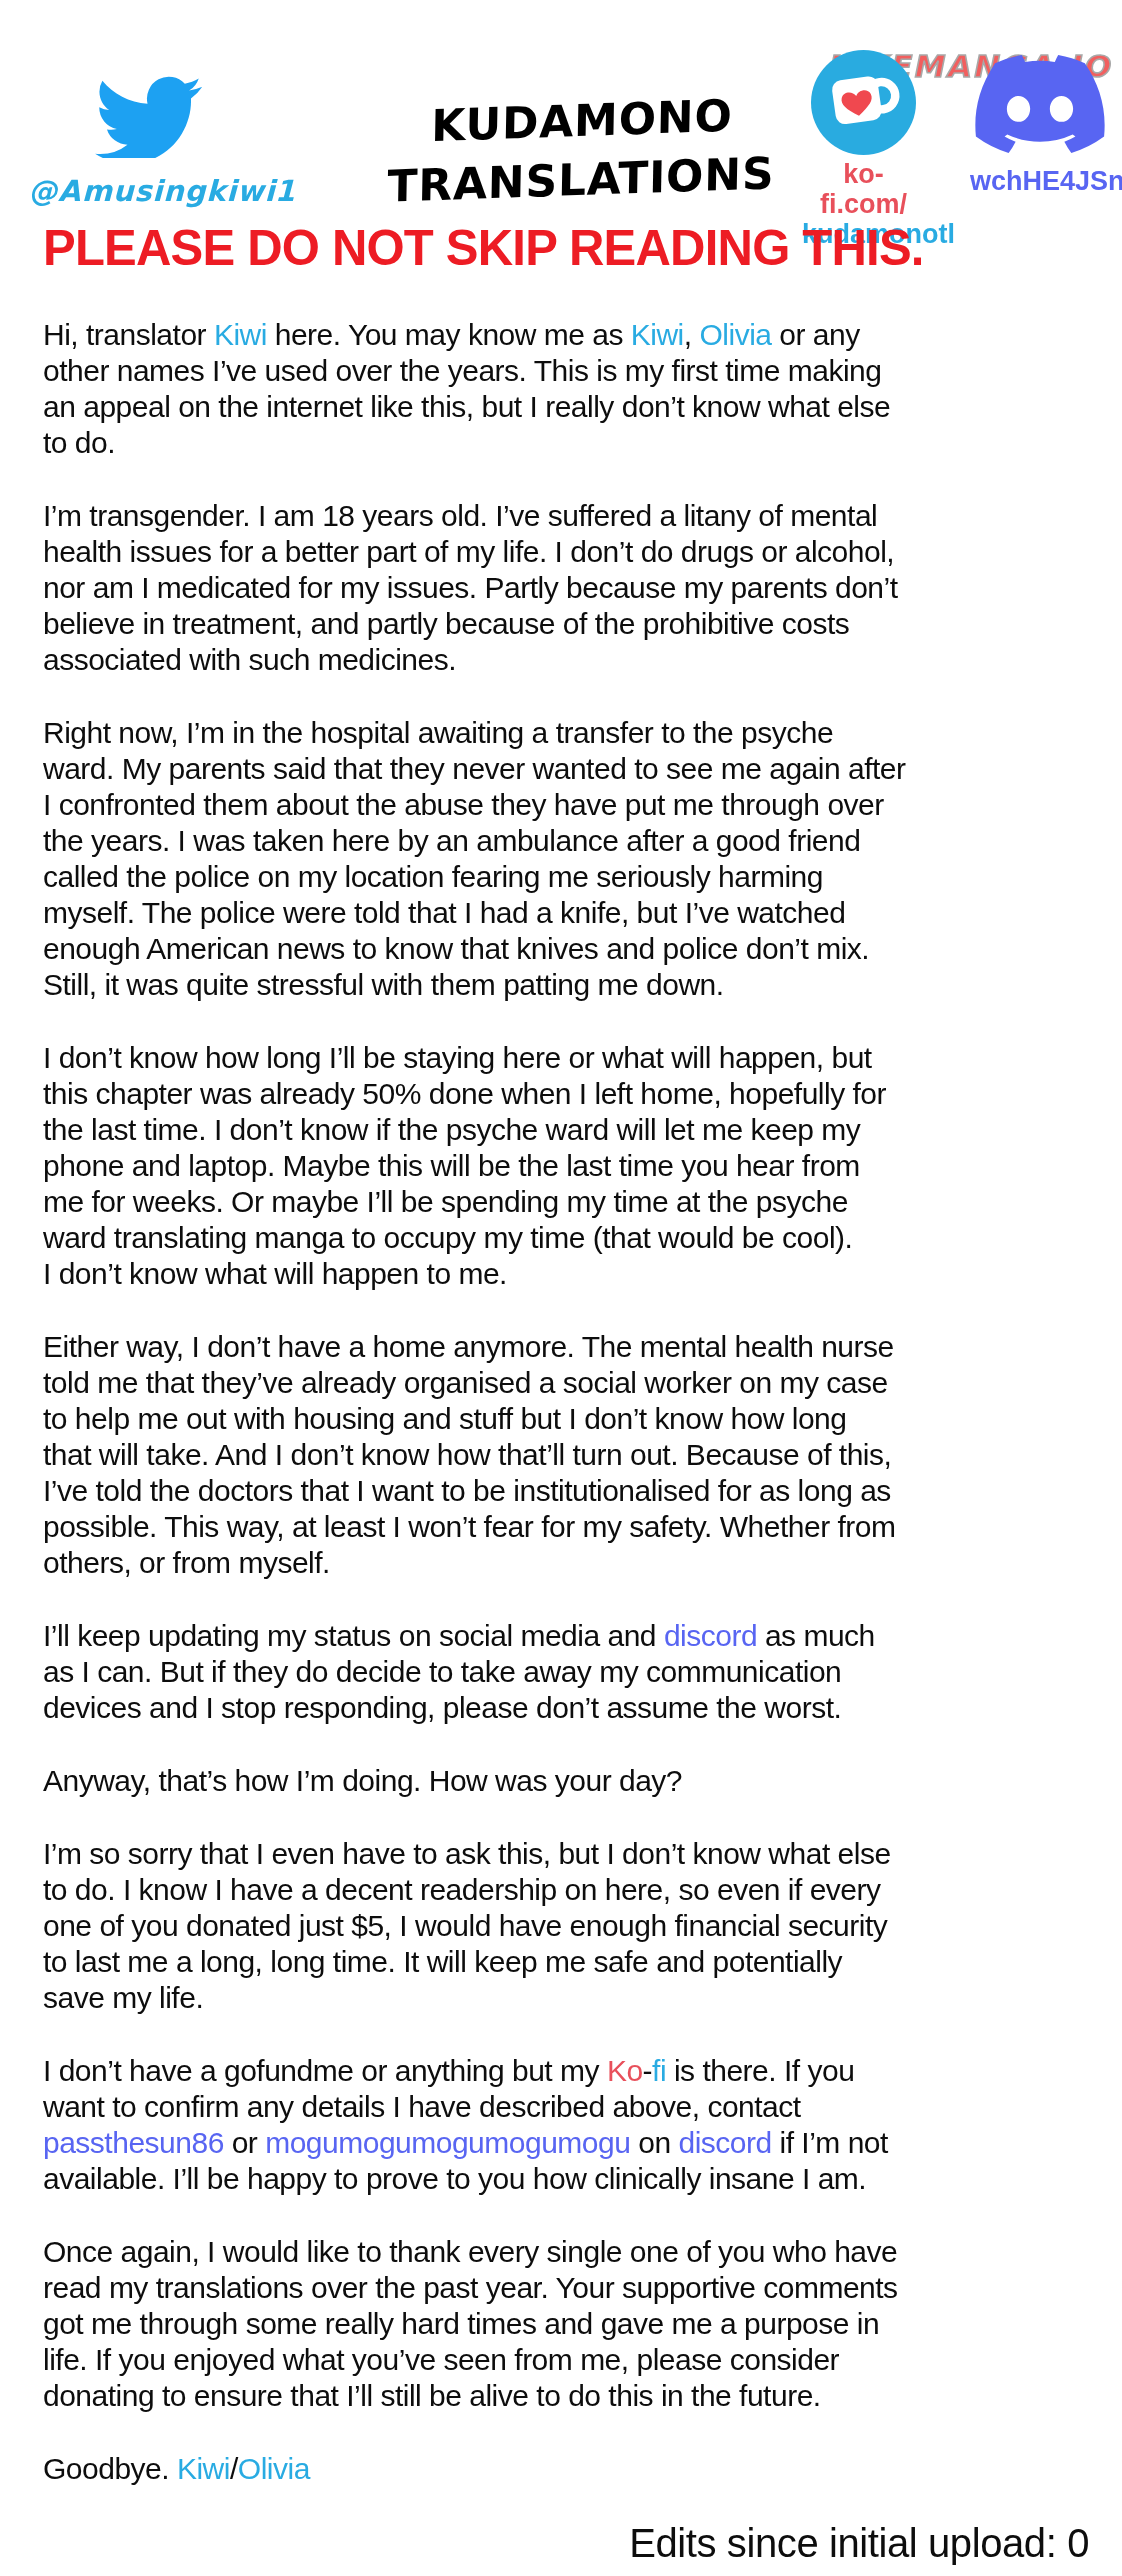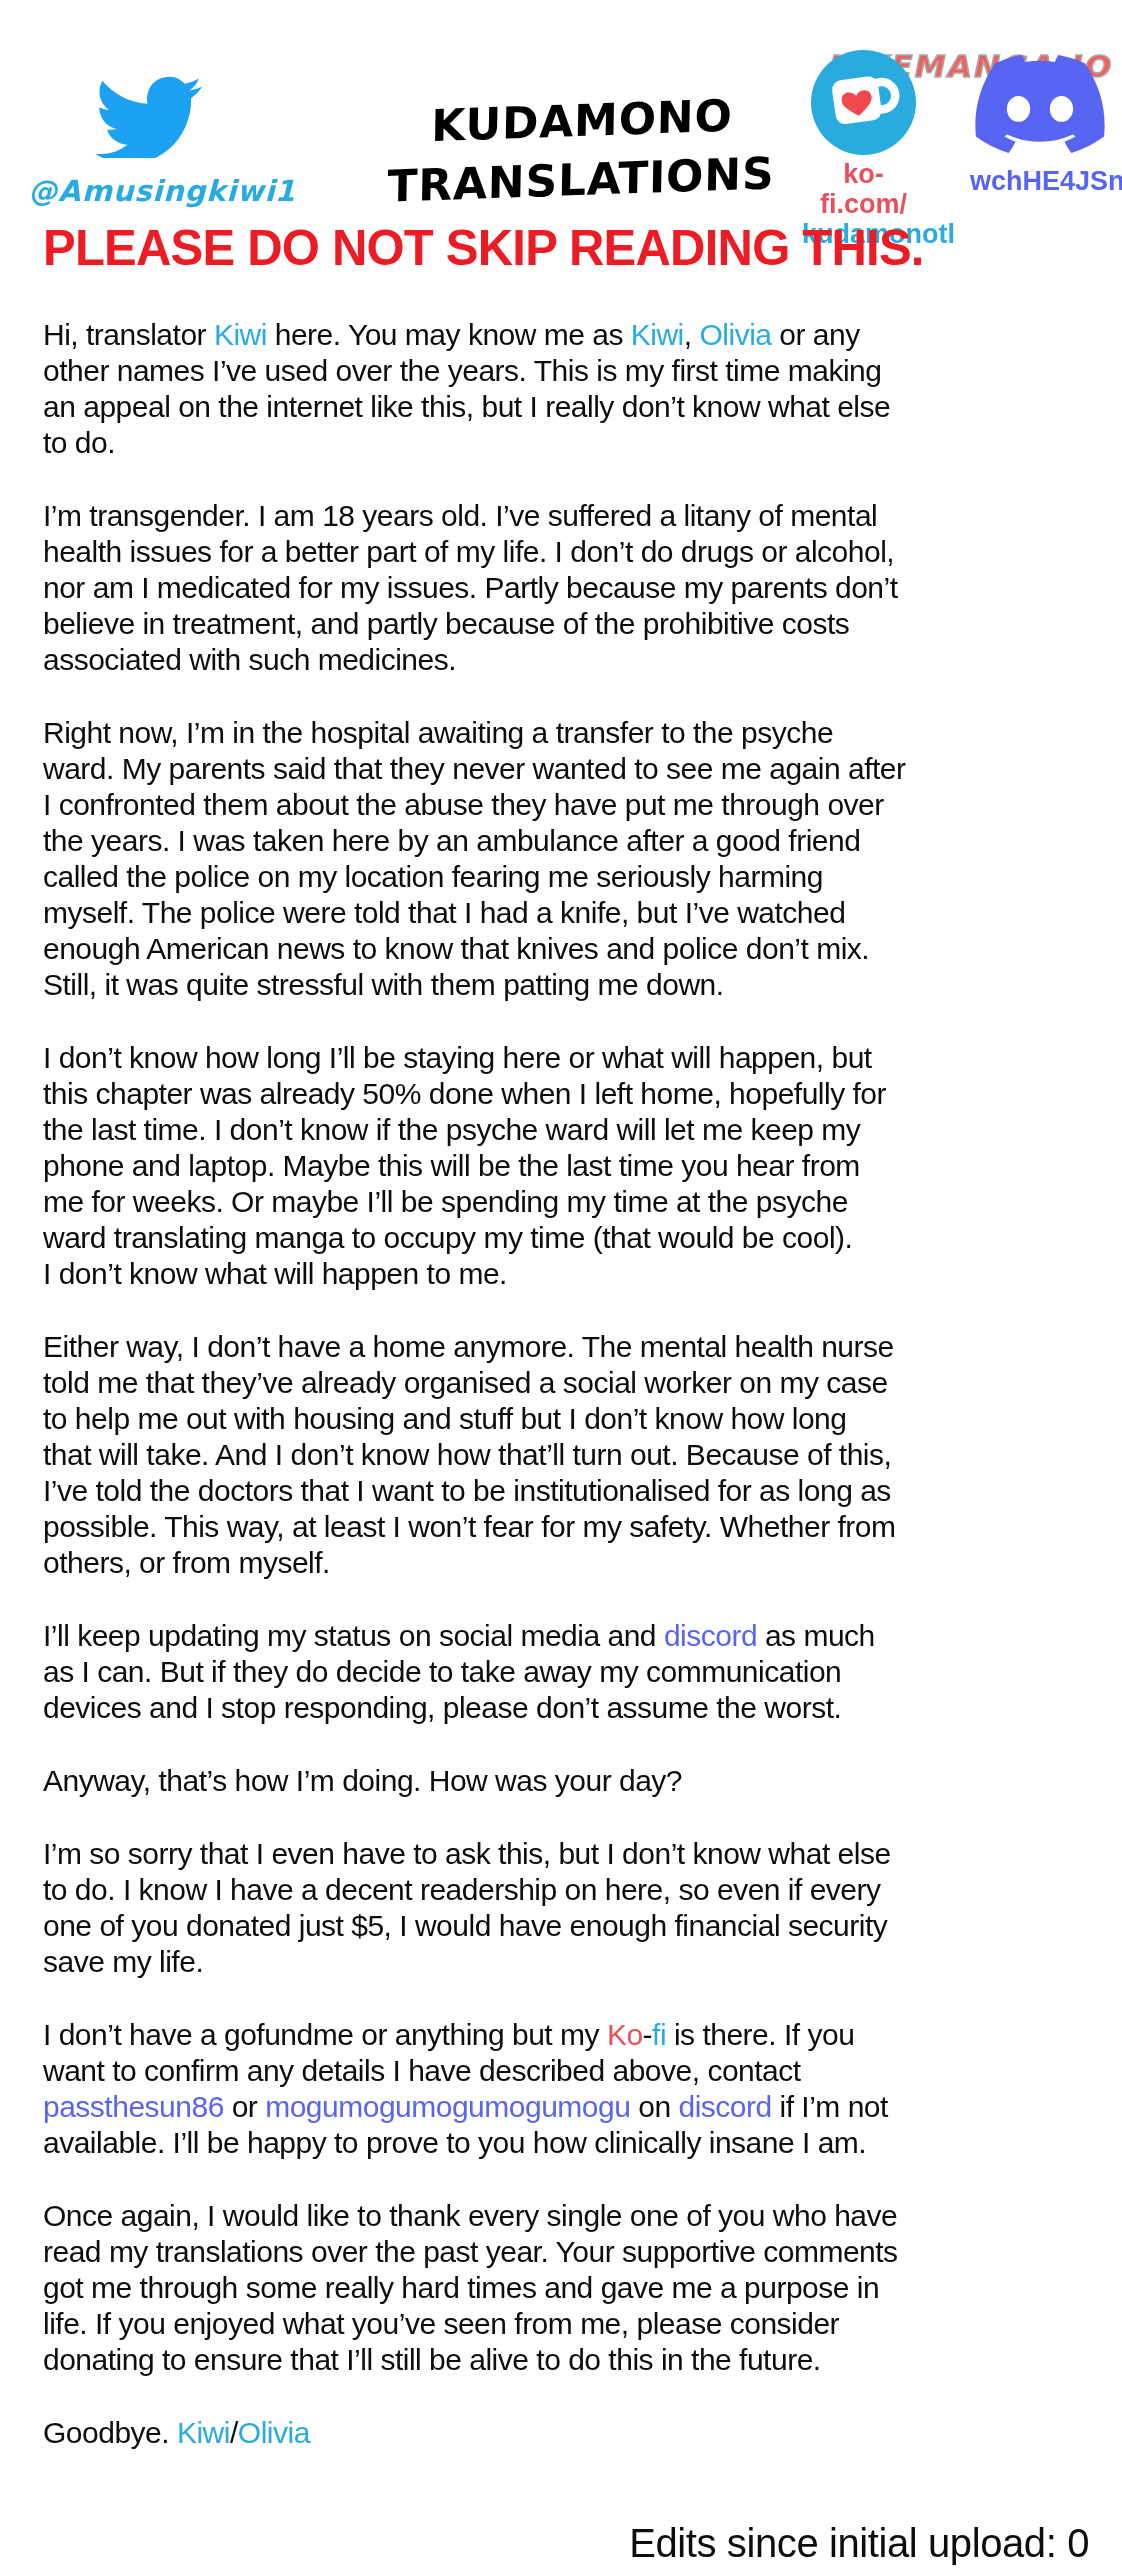--- a/index.html
+++ b/index.html
@@ -141,20 +141,21 @@
       <div class="line"><span>as I can. But if they do decide to take away my communication</span></div>
       <div class="line"><span>devices and I stop responding, please don’t assume the worst.</span></div>
     </div>
     <div class="para">
       <div class="line"><span>Anyway, that’s how I’m doing. How was your day?</span></div>
     </div>
     <div class="para">
       <div class="line"><span>I’m so sorry that I even have to ask this, but I don’t know what else</span></div>
       <div class="line"><span>to do. I know I have a decent readership on here, so even if every</span></div>
       <div class="line"><span>one of you donated just $5, I would have enough financial security</span></div>
+      <div class="line"><span>to last me a long, long time. It will keep me safe and potentially</span></div>
       <div class="line"><span>save my life.</span></div>
     </div>
     <div class="para">
       <div class="line"><span>I don’t have a gofundme or anything but my </span><span class="c-red">Ko</span><span>-</span><span class="c-cyan">fi</span><span> is there. If you</span></div>
       <div class="line"><span>want to confirm any details I have described above, contact</span></div>
       <div class="line"><span class="c-blurple">passthesun86</span><span> or </span><span class="c-blurple">mogumogumogumogumogu</span><span> on </span><span class="c-blurple">discord</span><span> if I’m not</span></div>
       <div class="line"><span>available. I’ll be happy to prove to you how clinically insane I am.</span></div>
     </div>
     <div class="para">
       <div class="line"><span>Once again, I would like to thank every single one of you who have</span></div>

